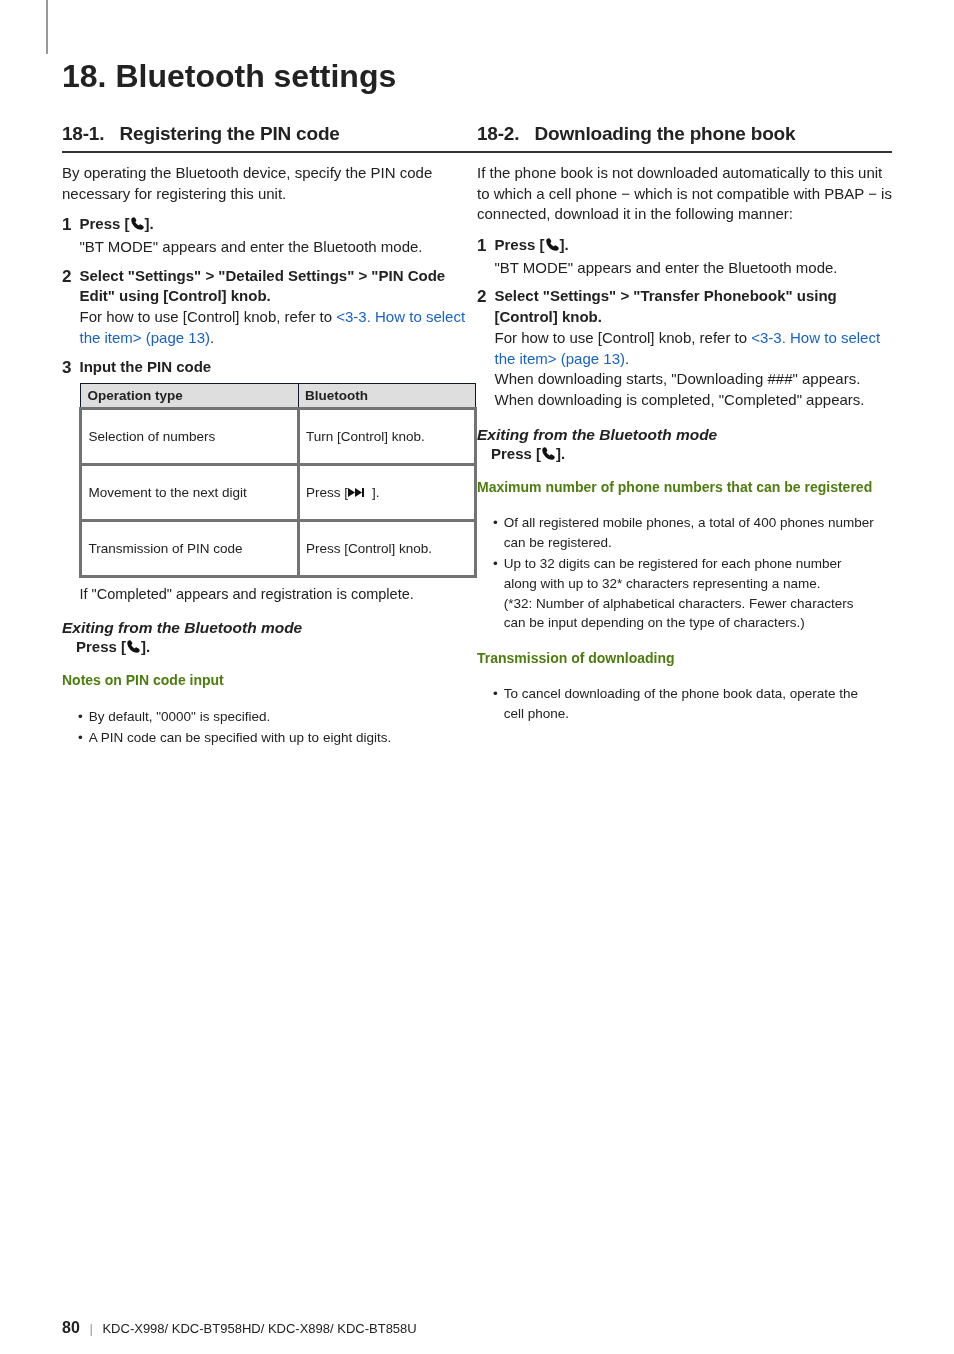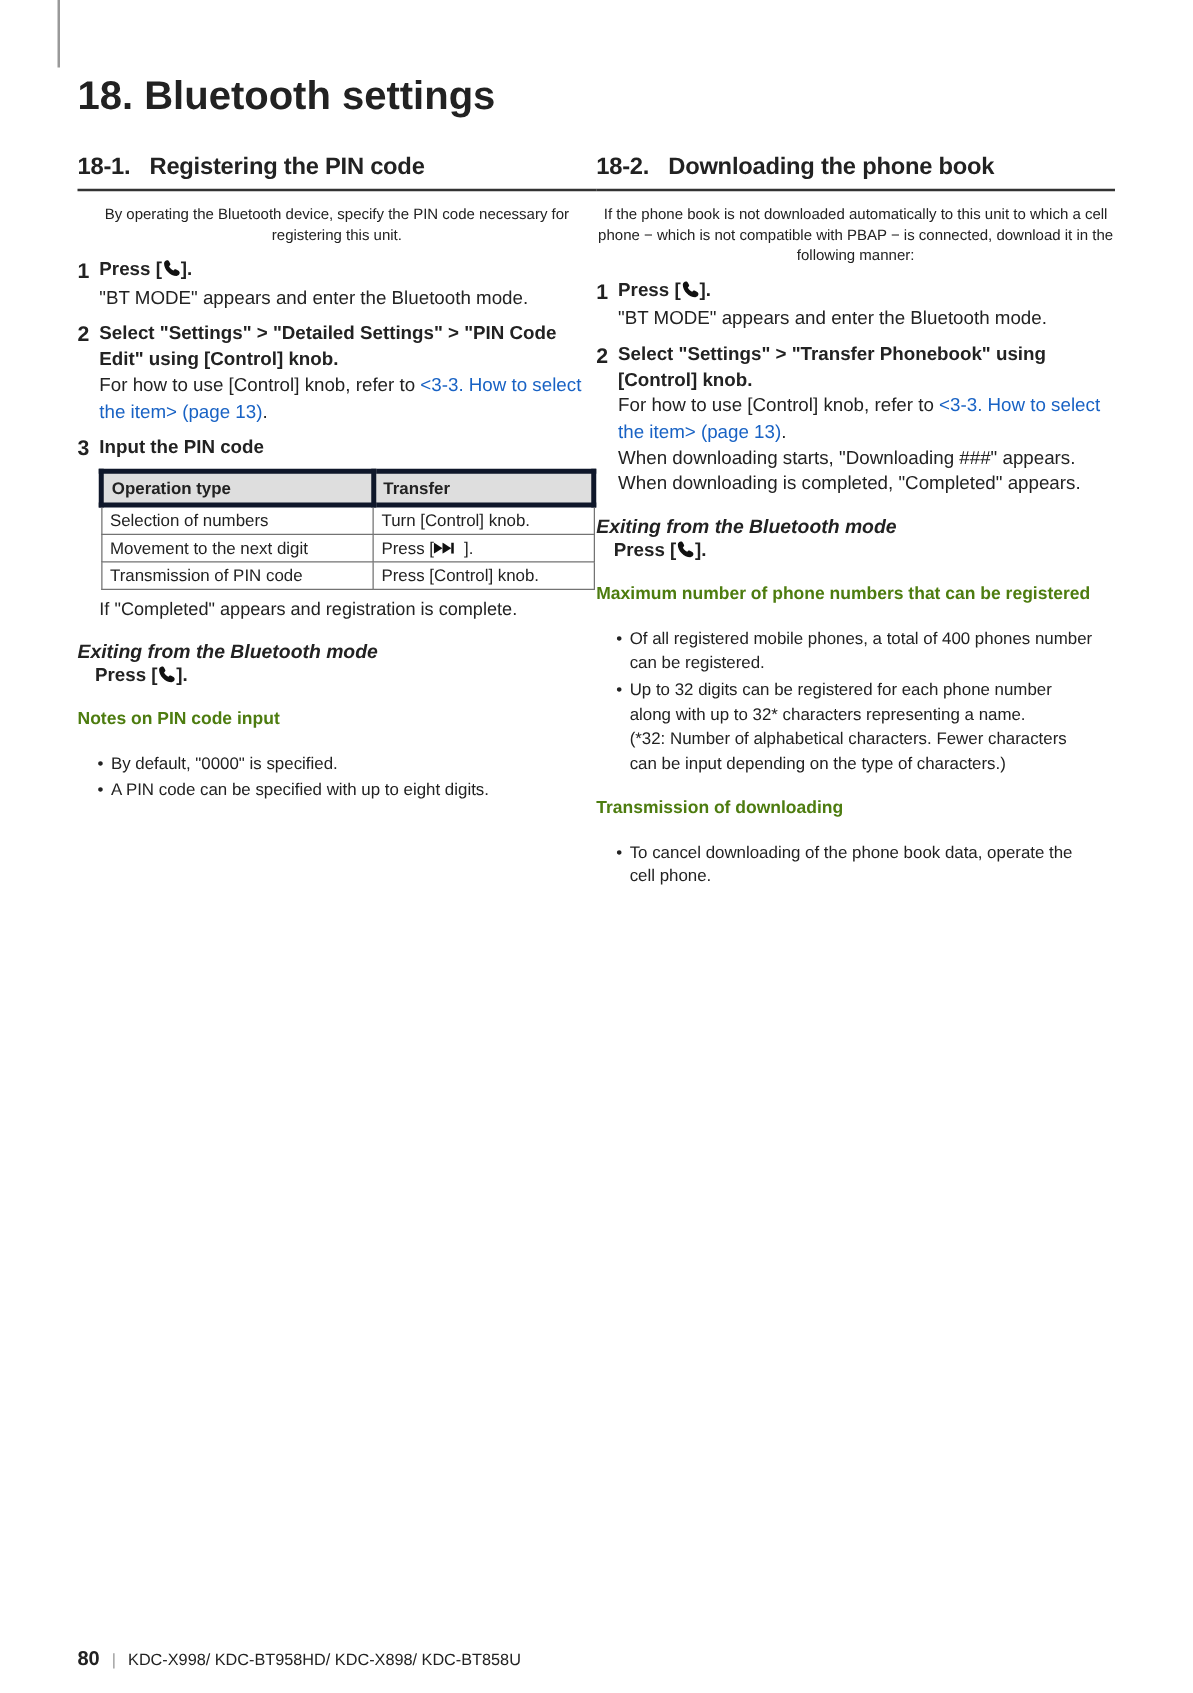--- a/index.html
+++ b/index.html
@@ -6,33 +6,33 @@
   html, body { width: 954px; height: 1354px; font-family: "Helvetica Neue", Arial, sans-serif; color: #222; background: #fff; }
   .page { padding: 58px 62px 30px 62px; position: relative; height: 100%; }
   .vdiv { position: absolute; left: 46px; top: 0; width: 2px; height: 54px; background: #999; }
   h1 { font-size: 32px; font-weight: 700; margin-bottom: 28px; }
   .cols { display: flex; }
   .col { flex: 1; min-width: 0; }
   .sec-head { font-size: 19px; font-weight: 900; margin-bottom: 6px; font-stretch: condensed; letter-spacing: -0.2px; }
   .sec-num { display: inline; }
   .sec-title { display: inline; }
   .sec-rule { border: none; border-top: 2px solid #333; margin-bottom: 10px; }
-  .intro { font-size: 12px; line-height: 1.38; margin-bottom: 10px; text-align: center; }
+  .intro { font-size: 15px; line-height: 1.38; margin-bottom: 10px; }
   .step { display: flex; gap: 8px; margin-bottom: 8px; }
   .step-num { font-size: 17px; font-weight: 700; flex-shrink: 0; line-height: 1.3; }
   .step-body { flex: 1; }
   .step-title { font-size: 15px; font-weight: 700; line-height: 1.38; }
   .step-text { font-size: 15px; line-height: 1.38; font-weight: 400; }
   .link { color: #1862c4; }
   .icon-phone { display: inline-block; vertical-align: -2px; }
   .sep-gt { font-weight: 700; }
 
   table { width: 100%; border-collapse: collapse; font-size: 13.5px; margin: 6px 0; }
-  th { background: #dedede; text-align: left; font-weight: 700; font-family: "Arial Narrow", Arial, sans-serif; font-stretch: condensed; padding: 4px 6px; border: 4px solid #0f172a; }
-  td { padding: 3px 6px; border: 1px solid #737373; font-family: "Arial Narrow", Arial, sans-serif; font-stretch: condensed; font-weight: 300; }
+  th { background: #dedede; text-align: left; font-weight: 700; font-family: "Arial Narrow", Arial, sans-serif; font-stretch: condensed; padding: 4px 6px; border: 1px solid #0f172a; }
+  td { padding: 19px 6px; border: 3px solid #737373; font-family: "Arial Narrow", Arial, sans-serif; font-stretch: condensed; font-weight: 300; }
   .tbl-caption { font-size: 14.5px; line-height: 1.38; margin-top: 4px; }
 
   .sub-h { font-weight: 700; font-style: italic; font-size: 15.5px; margin-top: 14px; line-height: 1.3; }
   .sub-t { font-size: 15px; font-weight: 700; margin-left: 14px; }
 
   .note-h { color: #4d7c0f; font-weight: 700; font-size: 14px; margin-top: 14px; margin-bottom: 6px; line-height: 1.4; }
   .bul { list-style: none; padding: 0; margin: 16px; }
   .bul li { font-size: 13.5px; line-height: 1.45; display: flex; gap: 6px; margin-bottom: 2px; }
   .bul li::before { content: "•"; flex-shrink: 0; }
   .bul-body { flex: 1; }
@@ -93,21 +93,21 @@
 
       <div class="step">
         <div class="step-num">3</div>
         <div class="step-body">
           <div class="step-title">Input the PIN code</div>
 
           <table>
             <thead>
               <tr>
                 <th>Operation type</th>
-                <th>Transfer</th>
+                <th>Bluetooth</th>
               </tr>
             </thead>
             <tbody>
               <tr>
                 <td>Selection of numbers</td>
                 <td>Turn [Control] knob.</td>
               </tr>
               <tr>
                 <td>Movement to the next digit</td>
                 <td><span>Press [</span><span><svg class="ffwd" viewBox="0 0 48 18">

